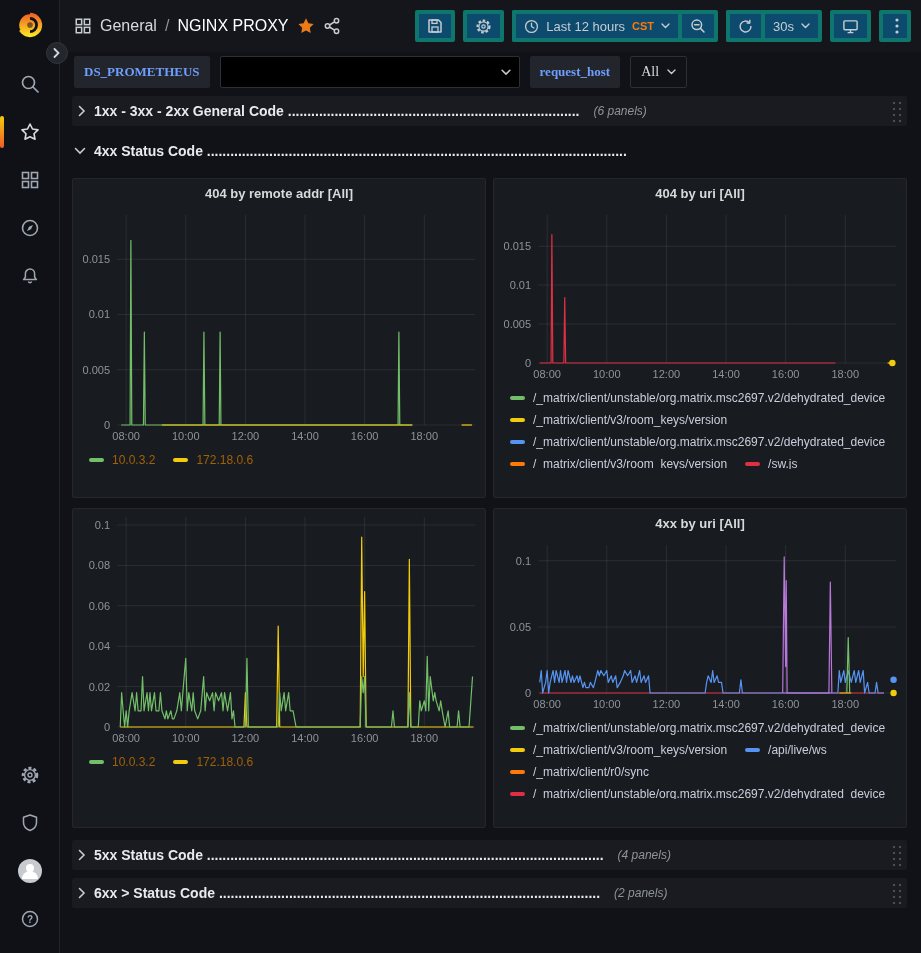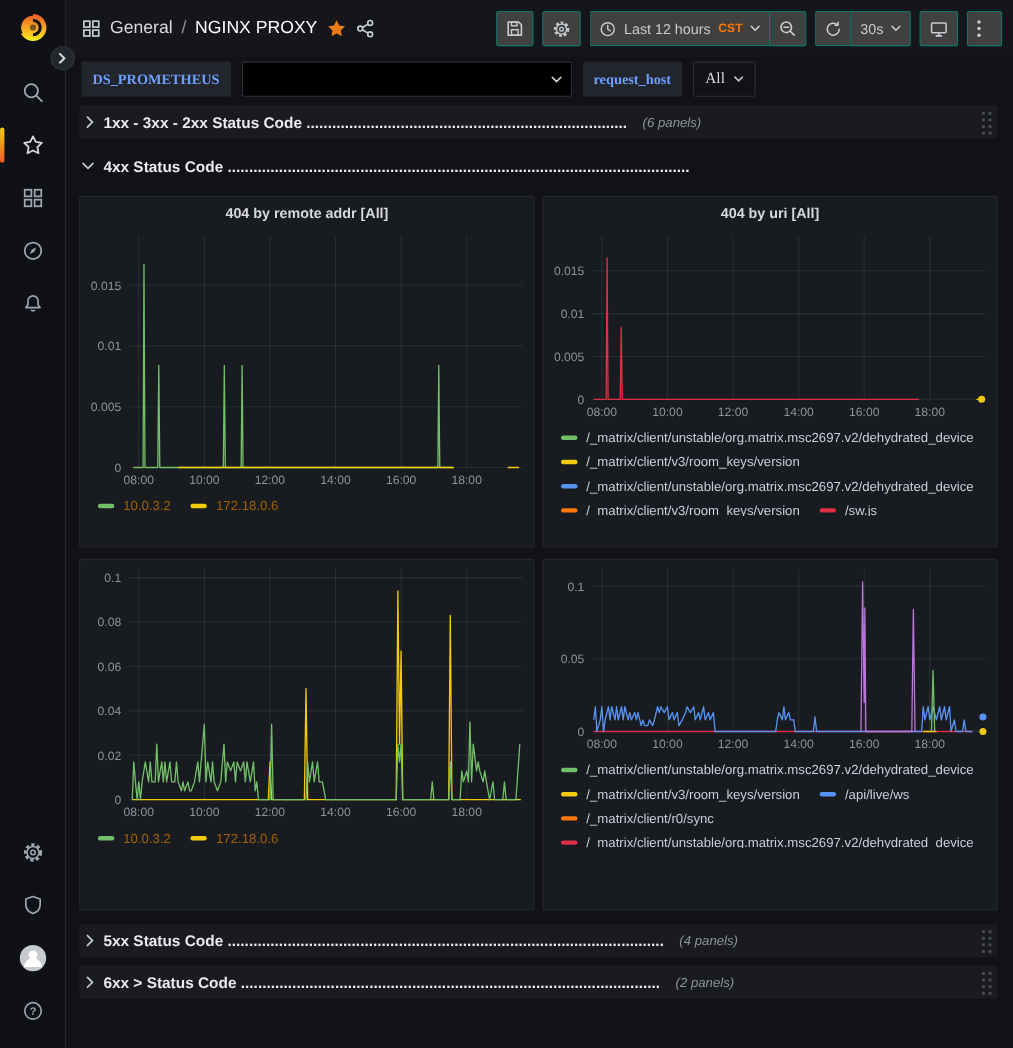--- a/index.html
+++ b/index.html
@@ -24,23 +24,23 @@
   
   .main { margin-left:60px; width:861px; }
 
   .topbar { height:52px; display:flex; align-items:center; padding:0 10px 0 14px;
     background:#14161b; }
   .crumb { display:flex; align-items:center; gap:8px; font-size:16px; }
   .crumb .sep { color:#8e939b; }
   .crumb .section { color:#d8d9da; }
   .crumb .title { color:#ffffff; }
   .tb-right { margin-left:auto; display:flex; align-items:center; gap:8px; }
-  .tb-btn { height:32px; min-width:32px; padding:0 8px; background:#404040;
-    border:1px solid #0f766e; border-radius:2px; display:flex; align-items:center;
-    justify-content:flex-start; gap:7px; color:#c7ccd1; font-size:13px; cursor:pointer; }
+  .tb-btn { height:32px; min-width:32px; padding:0 8px; background:#0c4a6e;
+    border:4px solid #0f766e; border-radius:2px; display:flex; align-items:center;
+    justify-content:flex-end; gap:7px; color:#c7ccd1; font-size:13px; cursor:pointer; }
   .tb-group { display:flex; }
   .tb-group .tb-btn:first-child { border-right:none; border-radius:2px 0 0 2px; }
   .tb-group .tb-btn:last-child { border-radius:0 2px 2px 0; }
   .tz { color:#ff780a; font-weight:bold; font-size:11px; }
 
   .varbar { height:40px; display:flex; align-items:center; gap:10px; padding:0 14px;
     background:#111217;font-family:Liberation Serif, serif; }
   .var-label { height:32px; display:flex; align-items:center; padding:0 10px;
     background:#22252b; border-radius:2px; color:#6e9fff; font-size:13px; font-weight:bold; }
   .var-select { height:32px; width:300px; background:#000; border:1px solid #2c2f36;
@@ -277,21 +277,21 @@
   </div>
 
   <div class="content">
 
     <div class="row-header collapsed">
       <span class="chev">
           <svg class="icon" width="8" height="12" viewBox="0 0 8 12">
             <path d="M1.5 1.5l4.5 4.5-4.5 4.5" fill="none" stroke="#c7ccd1" stroke-width="1.6" stroke-linecap="round"></path>
           </svg>
         </span>
-      <span class="row-title">1xx - 3xx - 2xx Status Code ...........................................................................</span>
+      <span class="row-title">1xx - 3xx - 2xx General Code ...........................................................................</span>
       <span class="row-count">(6 panels)</span>
       <div class="drag-handle"></div>
     </div>
 
     <div class="row-header expanded">
       <span class="chev">
           <svg class="icon" width="12" height="8" viewBox="0 0 12 8">
             <path d="M1.5 1.5L6 6l4.5-4.5" fill="none" stroke="#c7ccd1" stroke-width="1.6" stroke-linecap="round"></path>
           </svg>
         </span>
@@ -429,20 +429,23 @@
               <span>10.0.3.2</span>
             </span>
             <span class="legend-item">
               <i style="background: rgb(242, 204, 12);"></i>
               <span>172.18.0.6</span>
             </span>
           </div>
       </div>
 
       <div class="panel">
+        <div class="panel-header">
+            <span class="panel-title">4xx by uri [All]</span>
+          </div>
         <svg class="chart-svg" viewBox="0 0 410 176" width="410" height="176" preserveAspectRatio="none">
             <line x1="52.89999999999999" x2="52.89999999999999" y1="8" y2="156" stroke="rgba(255,255,255,0.08)" stroke-width="1"></line>
             <text x="52.89999999999999" y="171" text-anchor="middle" class="tick-label">08:00</text>
             <line x1="112.23333333333333" x2="112.23333333333333" y1="8" y2="156" stroke="rgba(255,255,255,0.08)" stroke-width="1"></line>
             <text x="112.23333333333333" y="171" text-anchor="middle" class="tick-label">10:00</text>
             <line x1="171.56666666666666" x2="171.56666666666666" y1="8" y2="156" stroke="rgba(255,255,255,0.08)" stroke-width="1"></line>
             <text x="171.56666666666666" y="171" text-anchor="middle" class="tick-label">12:00</text>
             <line x1="230.9" x2="230.9" y1="8" y2="156" stroke="rgba(255,255,255,0.08)" stroke-width="1"></line>
             <text x="230.9" y="171" text-anchor="middle" class="tick-label">14:00</text>
             <line x1="290.23333333333335" x2="290.23333333333335" y1="8" y2="156" stroke="rgba(255,255,255,0.08)" stroke-width="1"></line>

